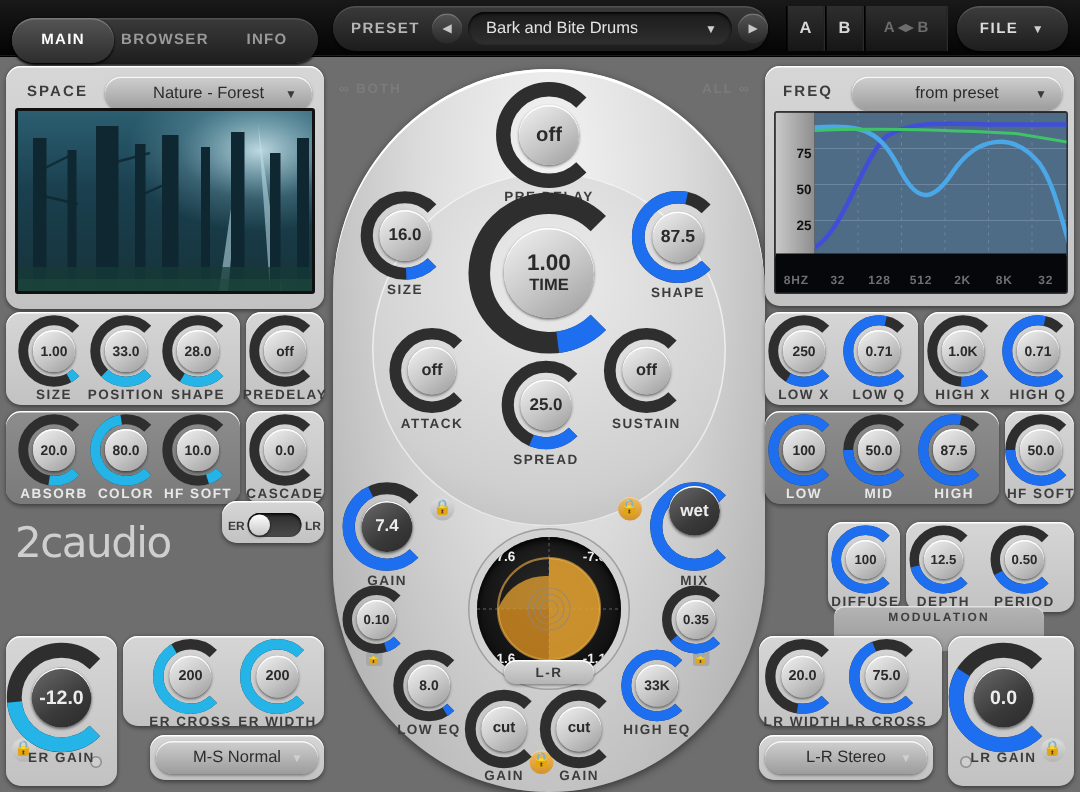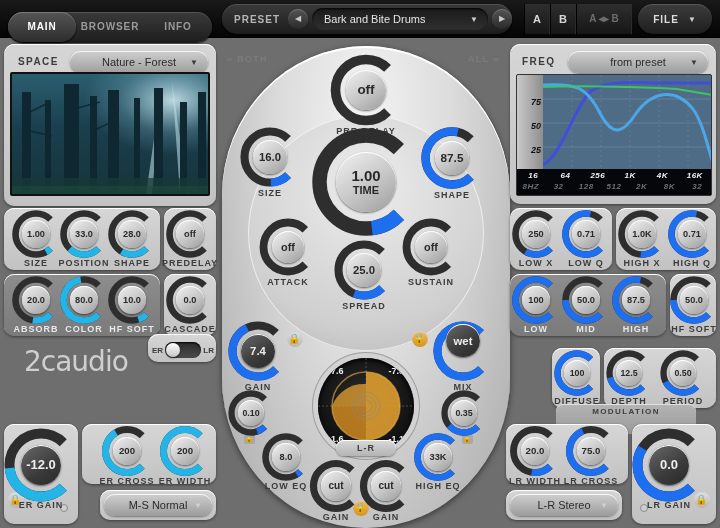--- a/index.html
+++ b/index.html
@@ -149,21 +149,20 @@
     position: absolute; left: 10px; top: 72px; width: 200px; height: 124px;
     border: 2px solid #111; border-radius: 2px; overflow: hidden;
     background: linear-gradient(#16313c, #0d2029 45%, #13242a);
   }
 
   
   .graph {
     position: absolute; left: 516px; top: 74px; width: 196px; height: 122px;
     background: #0a0d12; border: 1px solid #343434; border-radius: 2px;
     overflow: hidden;
-    font-style: italic;
   }
   .freqaxis {
     position: absolute; left: 0; bottom: 0; width: 100%; height: 26px;
     background: #05070a;
   }
   .fx-major, .fx-minor {
     position: absolute; width: 100%; display: flex;
     font-size: 8px; font-weight: bold; letter-spacing: .5px;
   }
   .fx-major { top: 2px; color: #f0f0f0; }
@@ -237,21 +236,21 @@
     box-shadow: inset 0 1px 2px #000; position: relative; cursor: pointer;
   }
   .tg-knob {
     position: absolute; left: 1px; top: 1px; width: 14px; height: 14px;
     border-radius: 50%; background: linear-gradient(#fff, #c6c6c6);
     box-shadow: 0 1px 2px rgba(0,0,0,.6);
   }
 
   
   .logo {
-    position: absolute; left: 24px; top: 345px;
+    position: absolute; left: 10px; top: 345px;
     font-size: 28px; color: #cfcfcf; letter-spacing: -1px;
     font-family: "DejaVu Sans", sans-serif;
   }
 
   .modbar {
     position: absolute; left: 556px; top: 404px; width: 140px; height: 30px;
     border-radius: 7px;
     background: linear-gradient(#b4b4b4, #9a9a9a);
     box-shadow: inset 0 1px 0 rgba(255,255,255,.6);
     color: #3e3e3e; font-size: 8px; font-weight: bold; letter-spacing: 1.4px;
@@ -443,28 +442,20 @@
       <path d="M26,90 C45,80 58,30 74,16 C92,4 120,8 150,8 L196,8" fill="none" stroke="#3f4fd8" stroke-width="3"></path>
       <path d="M26,10 C60,8 70,12 84,40 C96,62 106,58 118,40 C134,16 158,12 176,34 C186,48 190,70 196,88" fill="none" stroke="#4ba8e8" stroke-width="3"></path>
       <path d="M26,12 C70,10 120,12 160,14 L196,20" fill="none" stroke="#3fc268" stroke-width="2"></path>
     </svg>
     <div class="yaxis">
       <span style="top:22px;">75</span>
       <span style="top:46px;">50</span>
       <span style="top:70px;">25</span>
     </div>
     <div class="freqaxis">
-      <div class="fx-major">
-        <span>16</span>
-        <span>64</span>
-        <span>256</span>
-        <span>1K</span>
-        <span>4K</span>
-        <span>16K</span>
-      </div>
       <div class="fx-minor">
         <span>8HZ</span>
         <span>32</span>
         <span>128</span>
         <span>512</span>
         <span>2K</span>
         <span>8K</span>
         <span>32</span>
       </div>
     </div>

